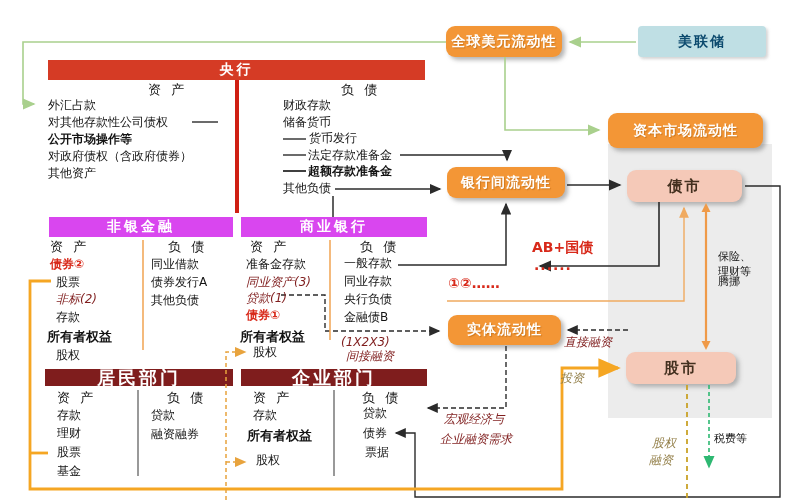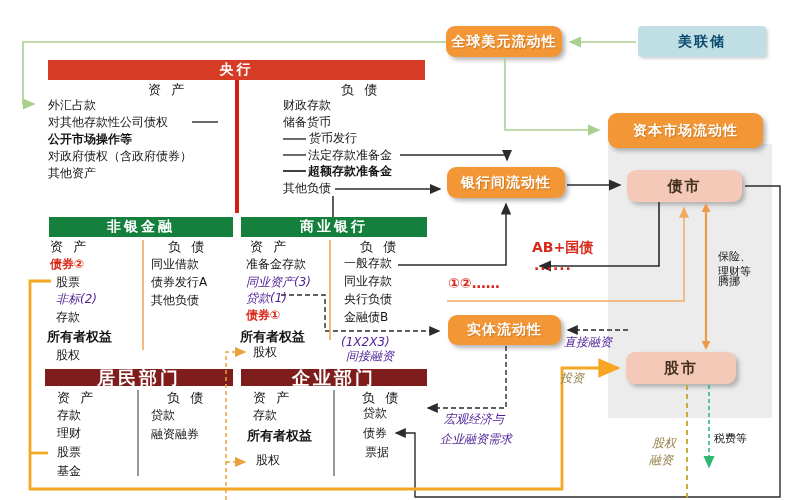--- a/index.html
+++ b/index.html
@@ -3,36 +3,36 @@
 <meta charset="utf-8">
 <style>
   html,body{margin:0;padding:0;}
   body{font-family:"DejaVu Sans",sans-serif;background:#fff;}
   #canvas{position:relative;width:793px;height:500px;background:#fff;overflow:hidden;}
   .layer{position:absolute;inset:0;}
   #panel{position:absolute;z-index:0;background:#ececec;}
   .bar{position:absolute;z-index:1;display:flex;align-items:center;justify-content:center;
        color:#fff;font-weight:bold;font-size:14px;letter-spacing:3px;}
   .bar.red{background:#d53b25;}
-  .bar.orange{background:#15803d;}
+  .bar.orange{background:#d946ef;}
   .bar.gray{background:#7f1d1d;font-size:18px;}
   .node{position:absolute;z-index:1;display:flex;align-items:center;justify-content:center;
         border-radius:9px;font-weight:bold;}
   .node.orange{background:#f39636;color:#fff;font-size:14px;letter-spacing:1px;
         box-shadow:3px 3px 4px rgba(120,120,120,.55);text-shadow:1px 1px 1px rgba(160,85,0,.45);}
   .node.pink{background:#f5c9b8;color:#43301f;font-size:15px;letter-spacing:2px;
         box-shadow:3px 3px 4px rgba(120,120,120,.5);}
   .node.blue{background:#bfdfe4;color:#0c4a6e;font-weight:bold;font-size:14px;letter-spacing:2px;
         border-radius:4px;box-shadow:2px 2px 3px rgba(150,150,150,.4);}
   svg.layer{z-index:2;}
   .t{position:absolute;z-index:3;white-space:nowrap;font-size:12px;color:#141414;line-height:1.1;}
   .b{font-weight:bold;}
   .hdr{font-weight:normal;font-size:13px;letter-spacing:3px;}
   .red-t{color:#d8291a;font-weight:bold;}
-  .purple{color:#4c1d95;font-style:italic;}
+  .purple{color:#7f1d1d;font-style:italic;}
   .olive{color:#94804a;font-style:italic;}
   .sm{font-size:11px;}
   .lg{font-size:14px;}
 </style>
 </head>
 <body>
 
 <div id="canvas">
 
   <div id="panel" style="left:608px;top:144px;width:164px;height:274px;"></div>

